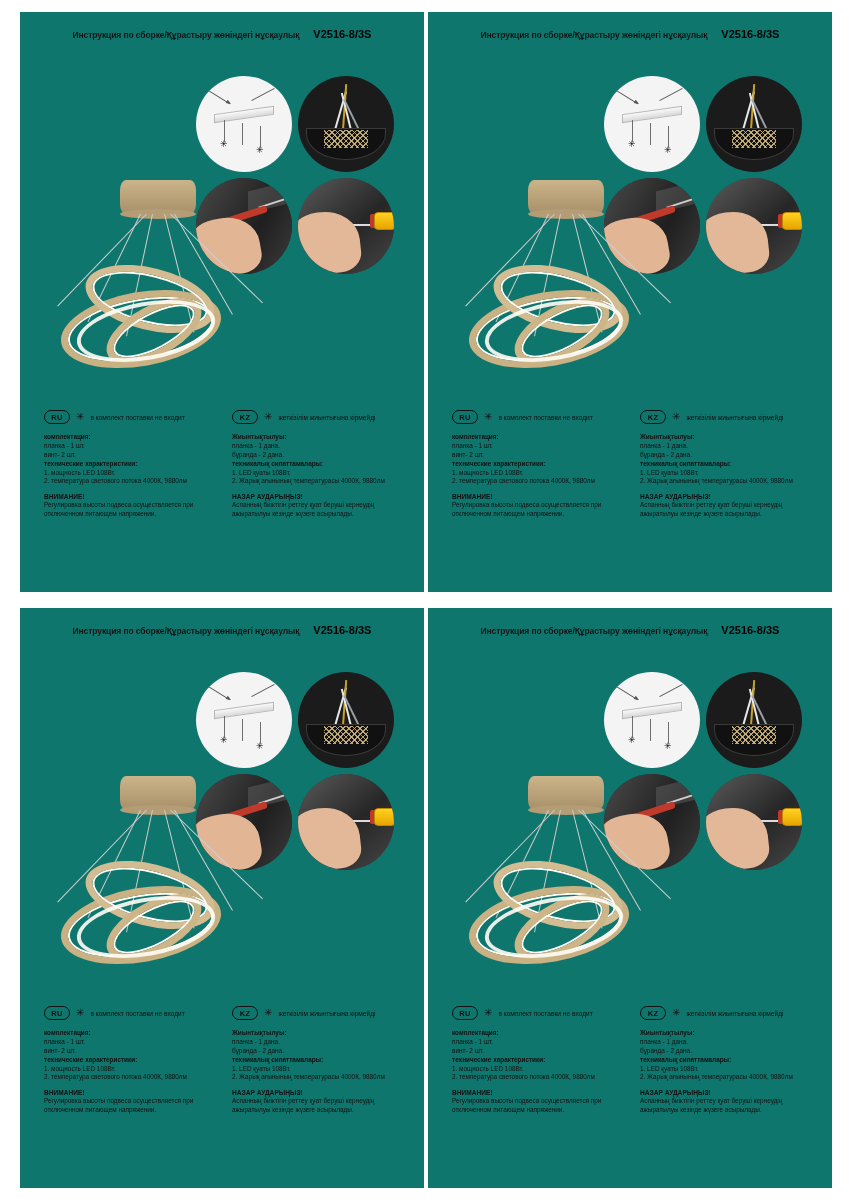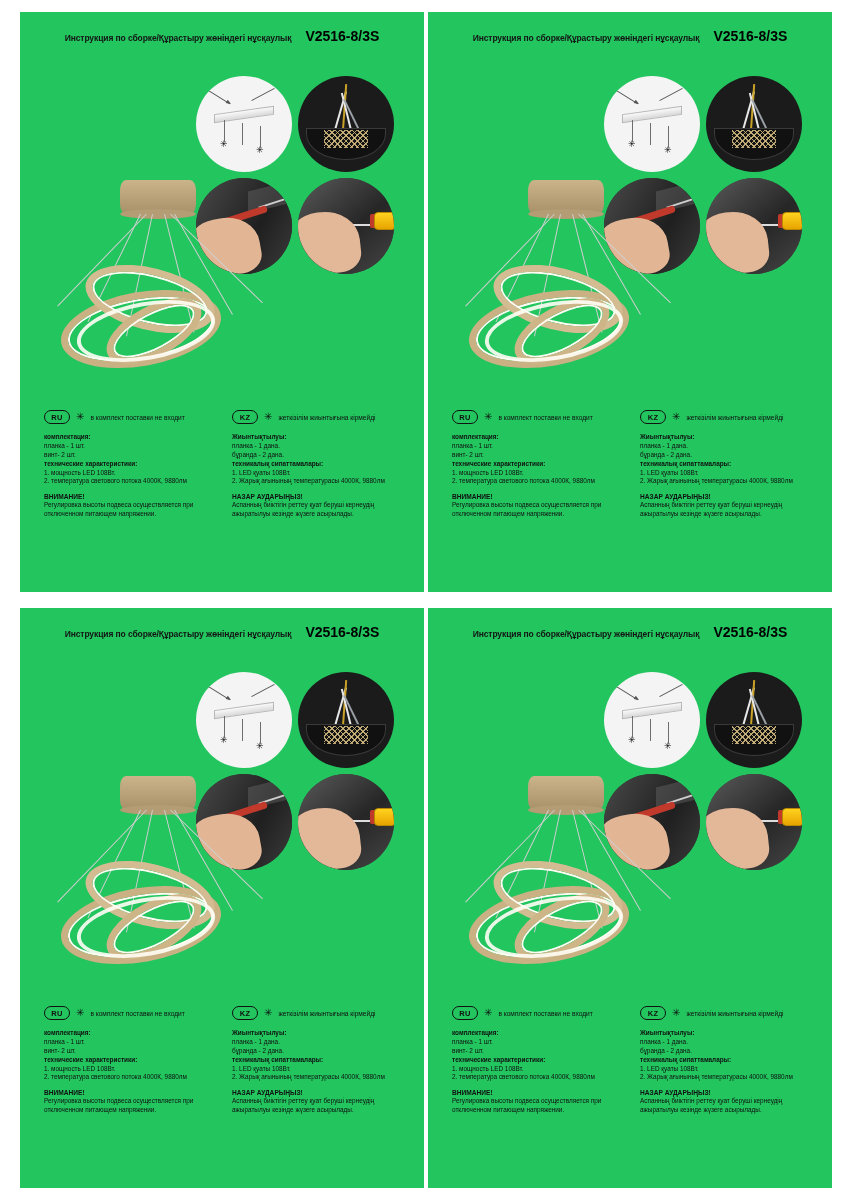--- a/index.html
+++ b/index.html
@@ -13,21 +13,21 @@
     width: 849px;
     height: 1200px;
     background: #ffffff;
     overflow: hidden;
   }
   
   .panel {
     position: absolute;
     width: 404px;
     height: 580px;
-    background: #22c55e;
+    background: #0f766e;
   }
   .panel.p1 { left: 20px;  top: 12px; }
   .panel.p2 { left: 428px; top: 12px; }
   .panel.p3 { left: 20px;  top: 608px; }
   .panel.p4 { left: 428px; top: 608px; }
 
   
   .sheet-header {
     position: absolute;
     left: 0; top: 16px;
@@ -38,21 +38,21 @@
     gap: 14px;
     white-space: nowrap;
   }
   .sheet-title {
     font-size: 8.5px;
     font-weight: bold;
     color: #141414;
     letter-spacing: -0.1px;
   }
   .sheet-model {
-    font-size: 14px;
+    font-size: 11px;
     font-weight: bold;
     color: #000;
     letter-spacing: 0px;
   }
 
   
   .art {
     position: absolute;
     left: 0; top: 36px;
     width: 404px;

